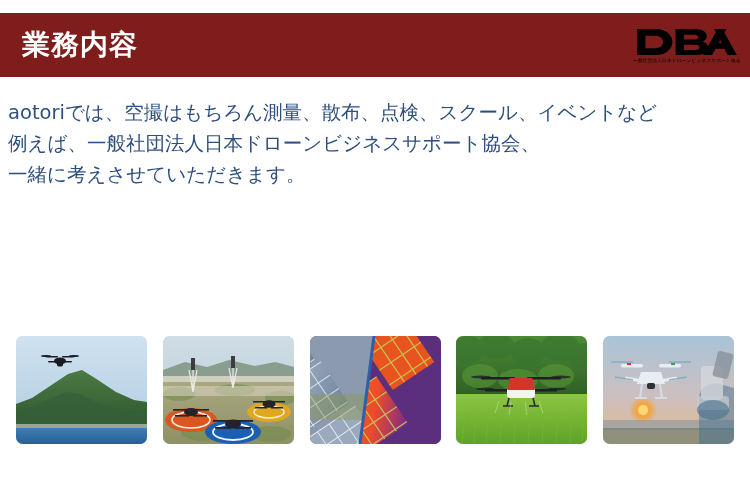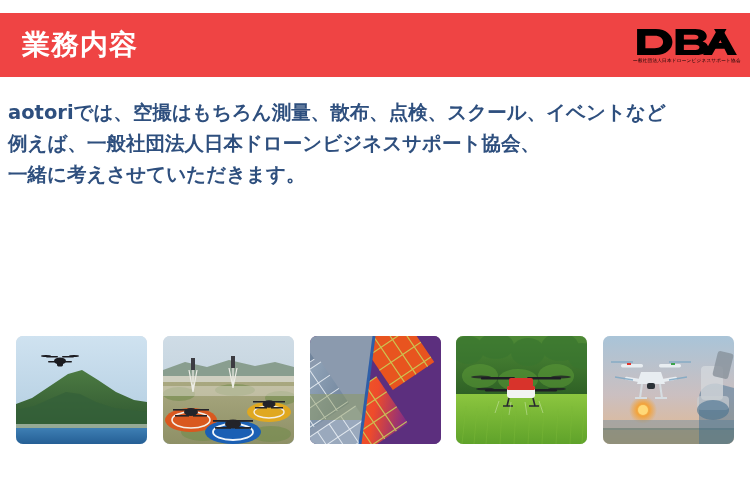--- a/index.html
+++ b/index.html
@@ -15,21 +15,21 @@
     position: relative;
   }
 
   
   .header-band {
     position: absolute;
     left: 0;
     top: 13px;
     width: 750px;
     height: 64px;
-    background: #ef4444;
+    background: #7f1d1d;
     display: flex;
     align-items: center;
   }
   .header-title {
     color: #ffffff;
     font-size: 28px;
     font-weight: bold;
     letter-spacing: 1px;
     margin-left: 22px;
     line-height: 1;
@@ -67,21 +67,21 @@
     position: absolute;
     left: 8px;
     top: 97px;
     width: 740px;
   }
   .body-line {
     color: #2E4F7E;
     font-size: 19.5px;
     line-height: 31px;
     white-space: nowrap;
-    font-weight: bold;
+    font-weight: normal;
   }
 
   
   .thumb-strip {
     position: absolute;
     left: 0;
     top: 336px;
     width: 750px;
     height: 110px;
     display: flex;

